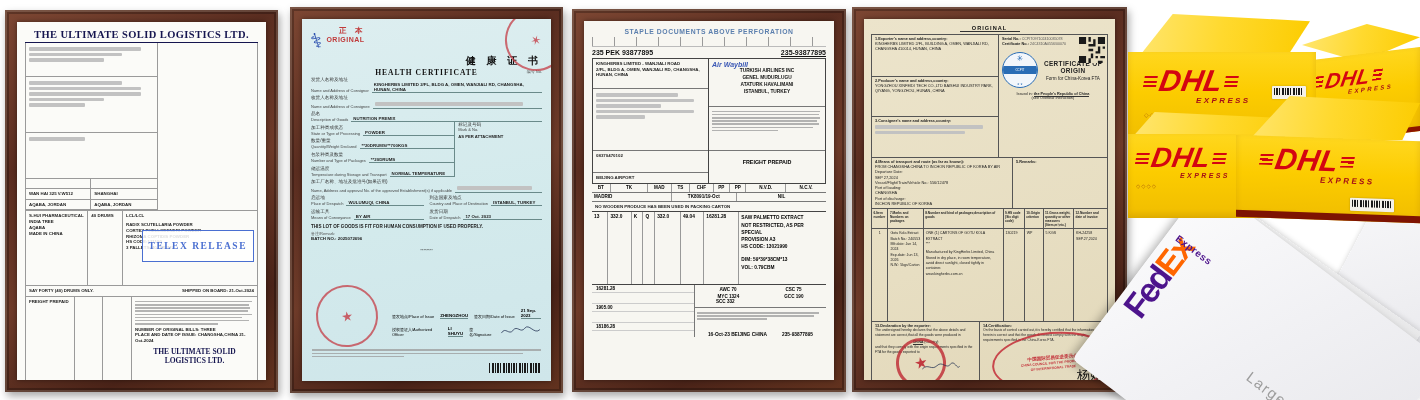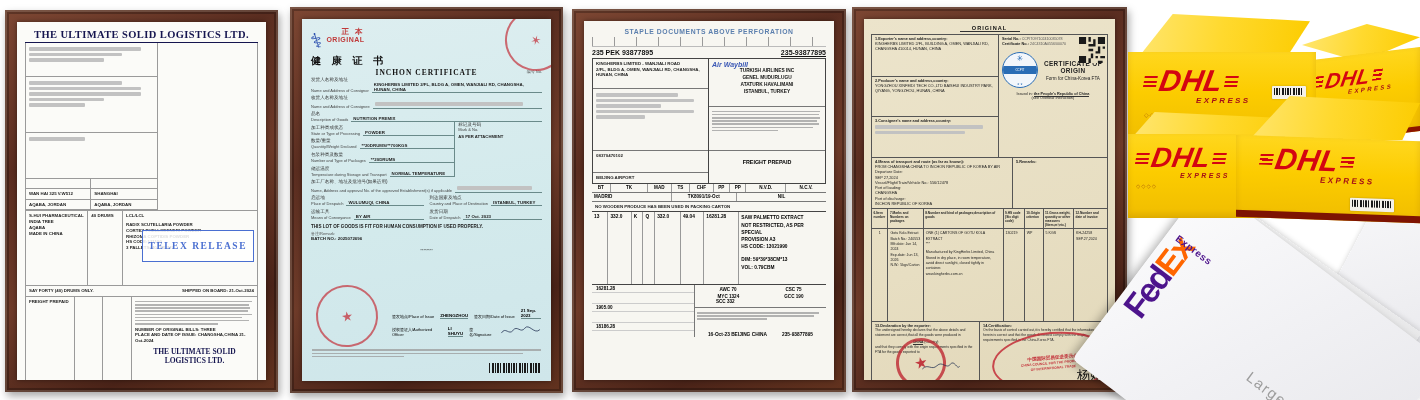--- a/index.html
+++ b/index.html
@@ -42,23 +42,23 @@
   .d1-mid>div{padding:2px 3px;box-sizing:border-box;}
   .d1-footco{font-family:"Liberation Serif",serif;font-weight:bold;color:#15154f;font-size:7.5px;text-align:center;margin-top:3px;}
   
   .d2 .paper{background:linear-gradient(170deg,#ddeef0 0%,#d3eaec 55%,#cfe6ea 100%);padding:8px 9px;}
   .d2-head{display:flex;align-items:flex-start;gap:4px;}
   .caduceus{color:#2a4fae;font-size:21px;line-height:1;transform:rotate(-18deg);margin-top:3px;}
   .d2-titles{flex:1;text-align:center;}
   .d2-cn{font-size:9px;font-weight:bold;color:#1c1c2e;letter-spacing:1px;}
   .d2-en{font-size:6px;font-weight:bold;color:#1c1c2e;letter-spacing:.3px;font-family:"Liberation Serif",serif;}
   .d2-orig{color:#c03a3a;text-align:right;line-height:1.2;}
-  .d2-orig .cn{font-size:7.5px;font-weight:bold;letter-spacing:2px;}
+  .d2-orig .cn{font-size:7.5px;font-weight:bold;letter-spacing:2px;font-family:Liberation Mono, monospace;}
   .d2-orig .en{font-size:7px;font-weight:bold;letter-spacing:.5px;}
-  .d2-certcn{font-size:10px;font-weight:bold;color:#111;letter-spacing:4px;text-align:left;margin-top:3px;}
+  .d2-certcn{font-size:10px;font-weight:bold;color:#111;letter-spacing:4px;text-align:right;margin-top:3px;}
   .d2-certen{font-size:7.5px;font-weight:bold;color:#111;letter-spacing:1px;text-align:center;font-family:"Liberation Serif",serif;}
   .d2-no{font-size:4px;color:#555;text-align:right;margin-top:-8px;}
   .d2row{margin-top:2.6px;}
   .d2row .cn{font-size:4.6px;color:#333;}
   .d2row .enl{display:flex;align-items:flex-end;gap:3px;}
   .d2row .en{font-size:4px;color:#444;white-space:nowrap;}
   .d2row .vl{flex:1;border-bottom:.8px solid #6a8a8a;font-size:4.4px;font-weight:bold;color:#222;padding:0 2px;min-height:5px;}
   .d2-split{display:flex;}
   .d2-split .l{width:62%;}
   .d2-split .r{width:38%;border-left:.8px solid #6a8a8a;padding-left:3px;box-sizing:border-box;}
@@ -277,21 +277,21 @@
         <span class="star">✶</span>
       </div>
     <div class="d2-head">
       <div class="caduceus">⚕</div>
       <div class="d2-orig">
         <div class="cn">正 本</div>
         <div class="en">ORIGINAL</div>
       </div>
     </div>
     <div class="d2-certcn">健 康 证 书</div>
-    <div class="d2-certen">INCHON CERTIFICATE</div>
+    <div class="d2-certen">HEALTH CERTIFICATE</div>
     <div class="d2-no"><span>编号 No.</span></div>
 
     <div class="d2row">
       <div class="cn">发货人名称及地址</div>
       <div class="enl">
           <span class="en">Name and Address of Consignor</span>
           <span class="vl">KINGHERBS LIMITED  2/FL, BLDG A, OMEN, WANJIALI RD, CHANGSHA, HUNAN, CHINA</span>
         </div>
     </div>
     <div class="d2row">

